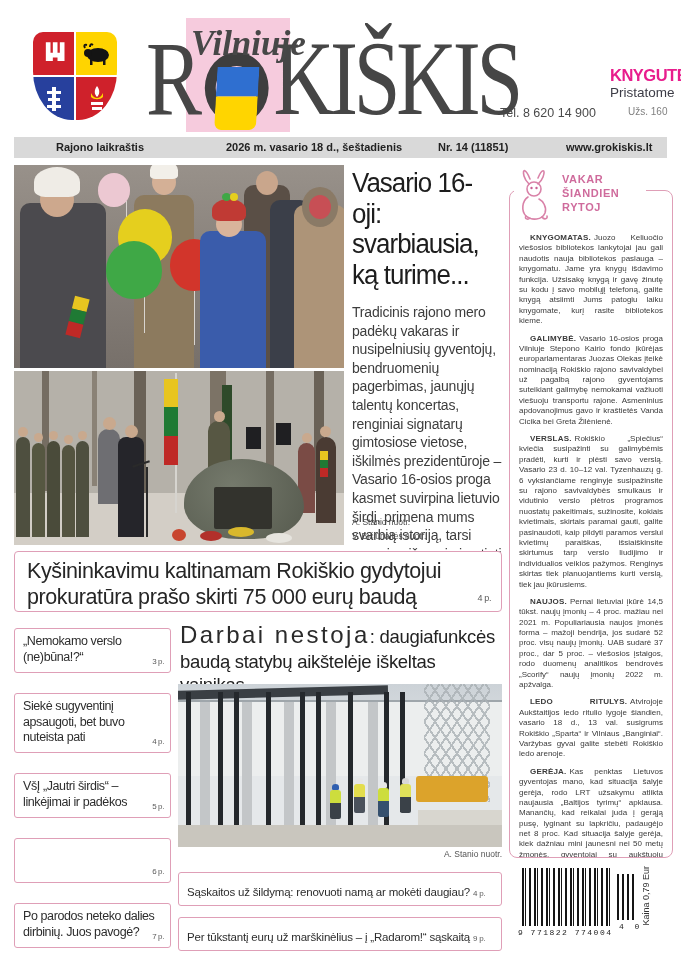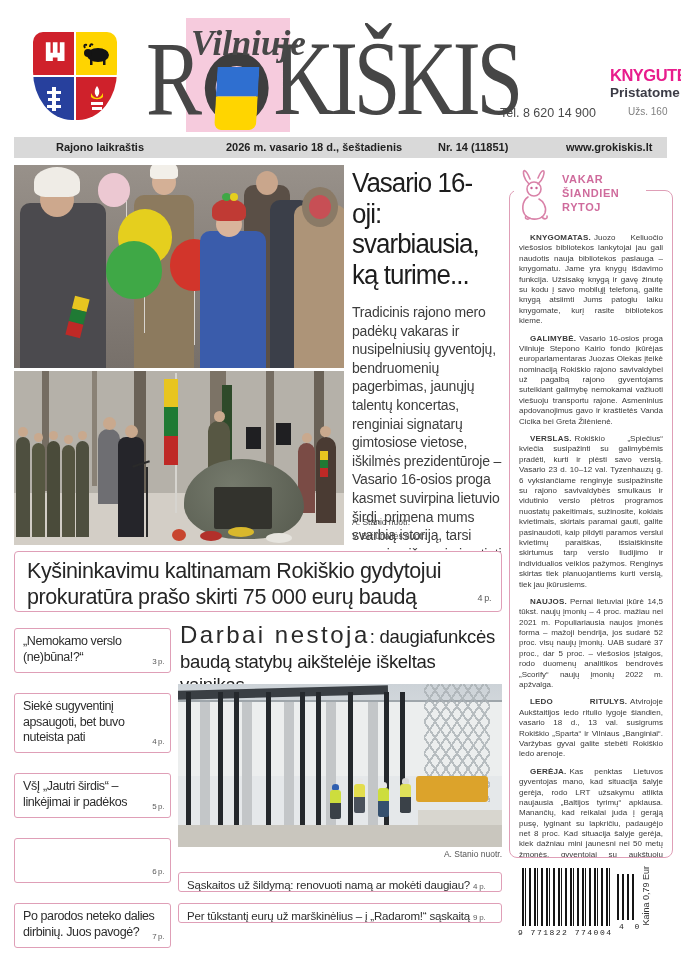--- a/index.html
+++ b/index.html
@@ -26,21 +26,21 @@
            border-radius:0 0 8px 8px;overflow:hidden;}
   .ua-top{height:46%;background:#2f6fd0;} .ua-bot{height:54%;background:#ffd500;}
 
   
   .ad{left:498px;top:66px;width:178px;height:66px;font-family:"Liberation Sans",sans-serif;}
   .ad-box{position:absolute;left:0;top:2px;width:106px;border:1px solid #df9fb7;padding:1px 3px;}
   .ad-l1{font-size:7px;color:#5a5a5a;white-space:nowrap;}
   .ad-l2{font-size:13px;font-weight:bold;color:#3c3c46;white-space:nowrap;}
   .ad-phone{position:absolute;left:2px;top:40px;font-size:12.5px;color:#4a4a4a;white-space:nowrap;}
   .ad-prod{position:absolute;left:112px;top:0;font-size:16.5px;font-weight:bold;color:#e81d8d;letter-spacing:-0.5px;}
-  .ad-del{position:absolute;left:112px;top:19px;font-size:13.5px;font-weight:bold;color:#3c3c46;}
+  .ad-del{position:absolute;left:112px;top:19px;font-size:13.5px;font-weight:normal;color:#3c3c46;}
   .ad-uzs{position:absolute;left:130px;top:40px;font-size:10px;color:#808080;}
 
   
   .infobar{left:14px;top:137px;width:653px;height:21px;background:#d9d9d9;font-size:11px;font-weight:bold;color:#222;}
   .infobar span{position:absolute;top:4px;white-space:nowrap;}
   .ib1{left:42px;} .ib2{left:212px;} .ib3{left:424px;} .ib4{left:552px;}
 
   
   .photo{overflow:hidden;}
   .ceremony{left:14px;top:165px;width:330px;height:203px;background:linear-gradient(#98918a,#77706a);}
@@ -93,21 +93,21 @@
   .teaser-box{position:relative;border:1.5px solid #df9fb7;border-radius:3px;box-sizing:border-box;
               min-height:45px;padding:5px 8px 6px;font-size:12.5px;line-height:1.25;letter-spacing:-0.4px;color:#2d2d2d;}
   .teaser-box .t-ref{position:absolute;right:6px;bottom:5px;font-size:8px;color:#5a5a5a;}
 
   .c-head{left:180px;top:620px;width:322px;color:#222;font-size:18.5px;line-height:1.25;letter-spacing:-0.3px;}
   .dn{font-size:24px;letter-spacing:2.5px;color:#2a2a2a;}
   .photo-credit{left:382px;top:849px;width:120px;text-align:right;font-size:8.5px;color:#555;}
 
   .bt-col{left:178px;top:872px;width:324px;display:flex;flex-direction:column;gap:11px;}
   .bt-box{position:relative;border:1.5px solid #df9fb7;border-radius:3px;box-sizing:border-box;
-          height:20px;padding:6px 8px 0;font-size:11.5px;letter-spacing:-0.2px;color:#2d2d2d;white-space:nowrap;}
+          height:34px;padding:13px 8px 0;font-size:11.5px;letter-spacing:-0.2px;color:#2d2d2d;white-space:nowrap;}
   .bt-box .t-ref{font-size:8px;color:#5a5a5a;margin-left:3px;}
 
   
   .barcode{left:522px;top:868px;width:88px;height:58px;
            background:repeating-linear-gradient(90deg,#151515 0 2px,#fff 2px 3px,#151515 3px 4px,#fff 4px 7px,#151515 7px 9px,#fff 9px 12px);}
   .bc-digits{left:518px;top:928px;width:96px;font-family:"Liberation Mono",monospace;font-size:8px;letter-spacing:1.5px;color:#222;}
   .bc-addon{left:617px;top:874px;width:20px;height:46px;
             background:repeating-linear-gradient(90deg,#151515 0 2px,#fff 2px 5px,#151515 5px 7px,#fff 7px 10px);}
   .bc-addon-digits{left:619px;top:922px;font-family:"Liberation Mono",monospace;font-size:8px;letter-spacing:3px;color:#222;}
   .price{left:641px;top:866px;writing-mode:vertical-rl;transform:rotate(180deg);font-size:9px;color:#333;}

